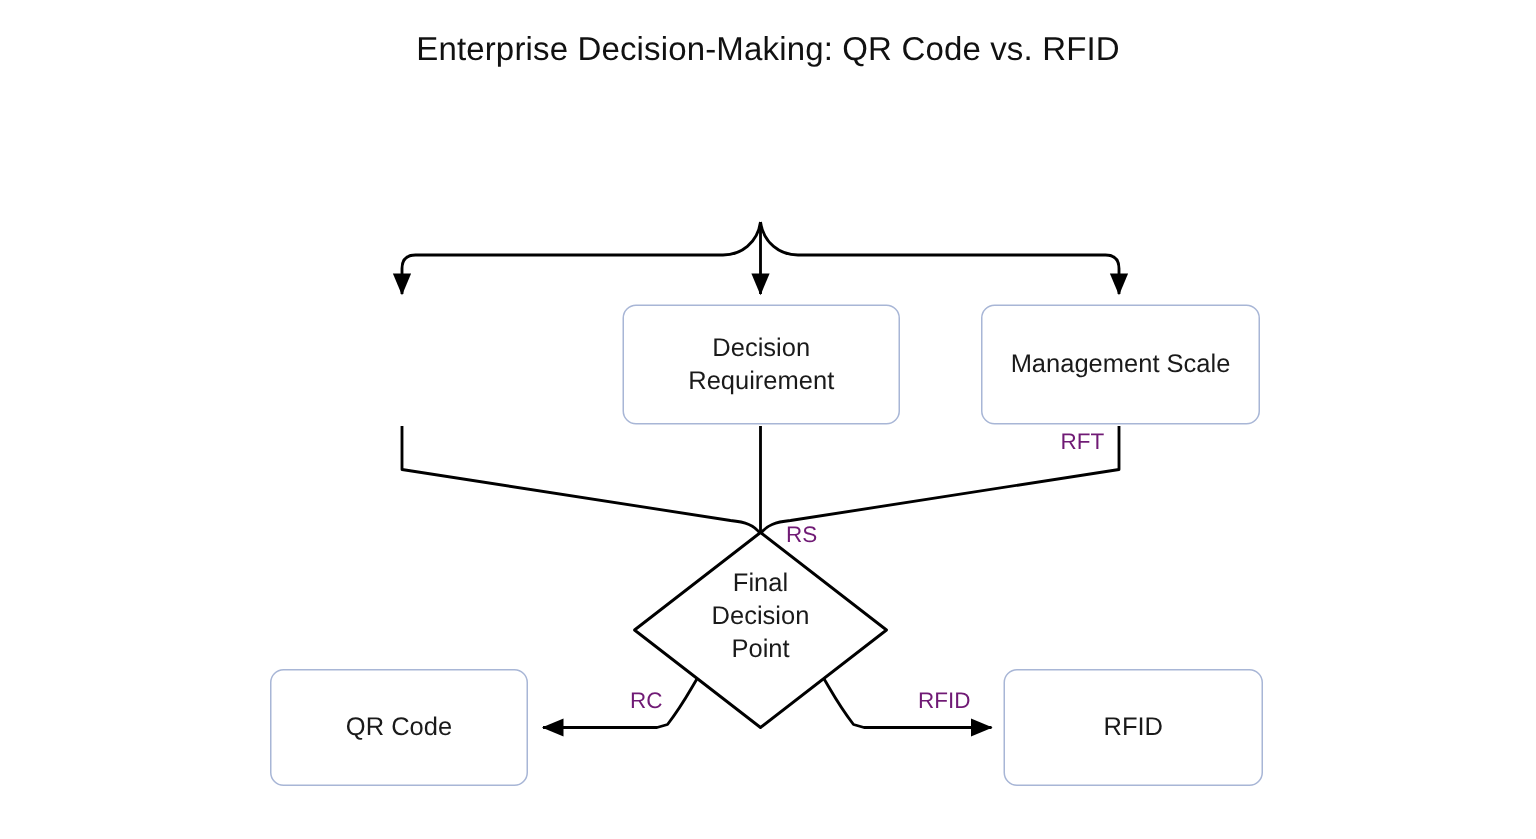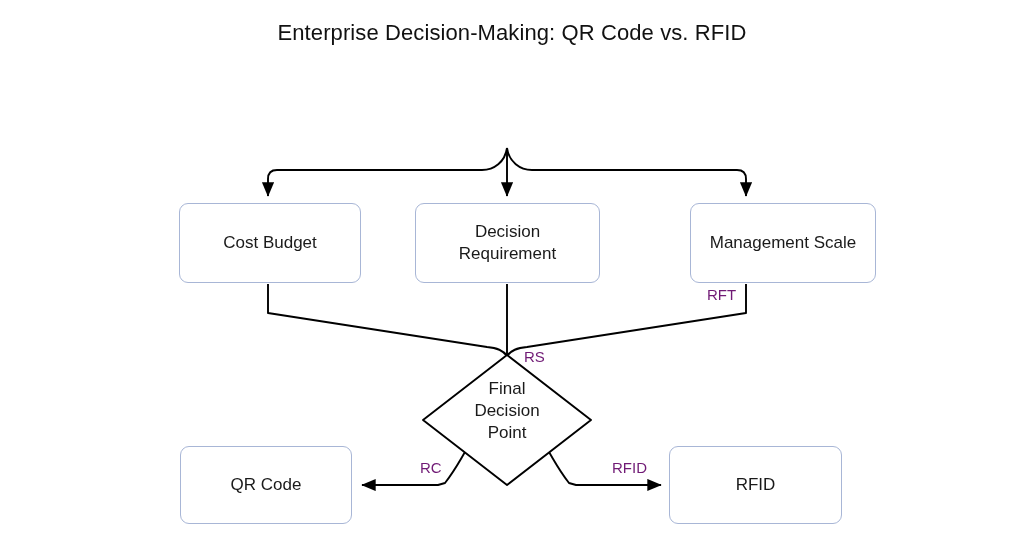--- a/index.html
+++ b/index.html
@@ -108,30 +108,27 @@
 
       <path d="M465,452 C459,462 455,470 445,483 L438,485 L362,485" marker-end="url(#arrow)"></path>
 
       <path d="M549,452 C555,462 559,470 569,483 L576,485 L661,485" marker-end="url(#arrow)"></path>
 
       <polygon points="507,355 591,420 507,485 423,420" fill="#ffffff" stroke="#000000" stroke-width="1.9"></polygon>
     </g>
   </svg>
 
 
-  <div class="node-box" style="left:179px; top:203px; width:182px; height:80px;">
-    <span class="node-label">Cost Budget</span>
-  </div>
 
   <div class="node-box" style="left:415px; top:203px; width:185px; height:80px;">
     <span class="node-label">Decision
 Requirement</span>
   </div>
 
-  <div class="node-box" style="left:690px; top:203px; width:186px; height:80px;justify-content:center;">
+  <div class="node-box" style="left:654px; top:203px; width:186px; height:80px;justify-content:center;">
     <span class="node-label">Management Scale</span>
   </div>
 
   <div class="node-box" style="left:180px; top:446px; width:172px; height:78px;">
     <span class="node-label">QR Code</span>
   </div>
 
   <div class="node-box" style="left:669px; top:446px; width:173px; height:78px;">
     <span class="node-label">RFID</span>
   </div>

